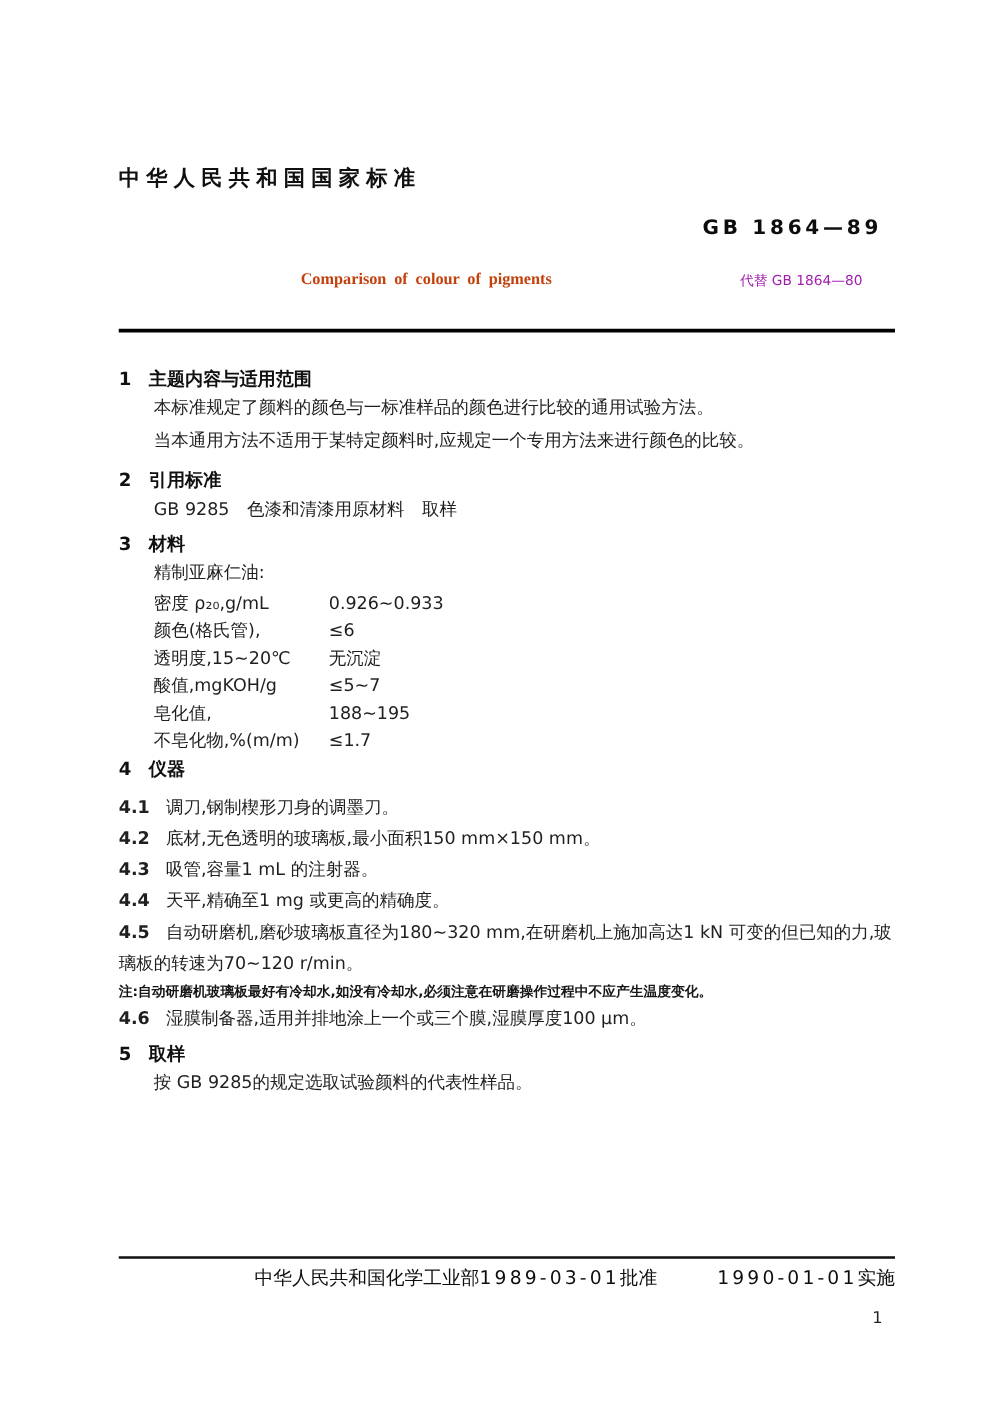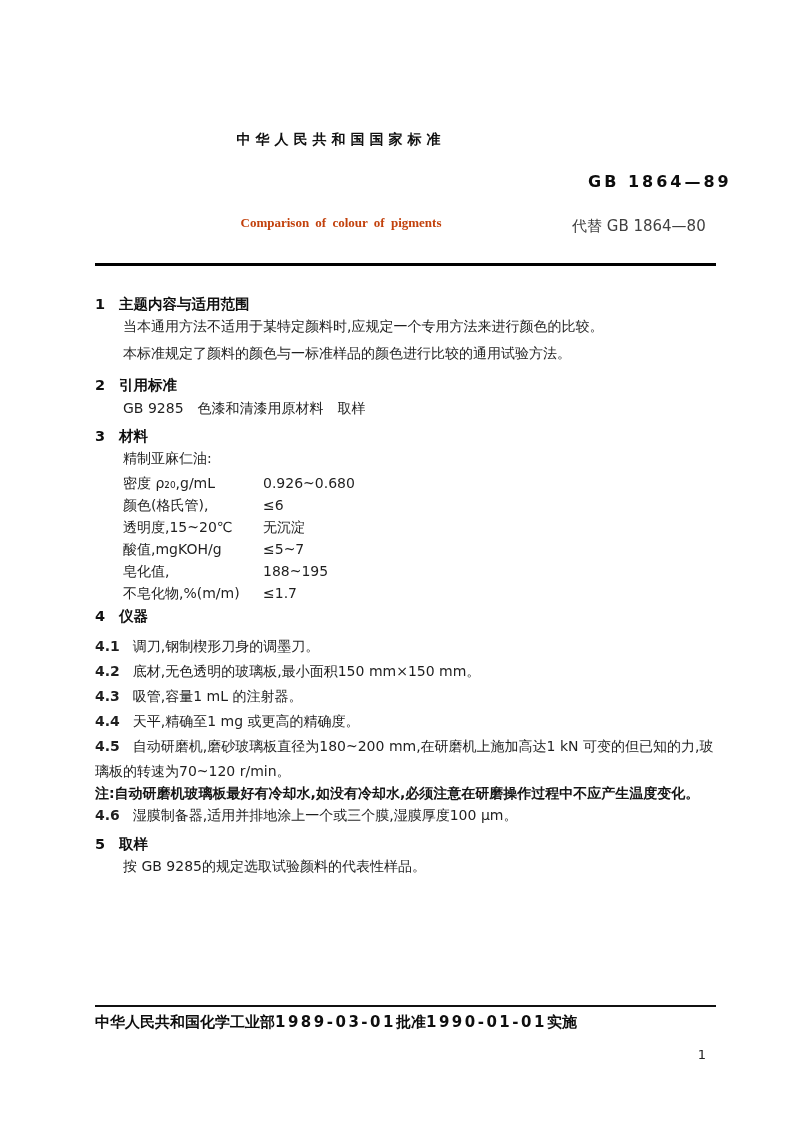--- a/index.html
+++ b/index.html
@@ -4,42 +4,42 @@
 <style>
   html,body { margin:0; padding:0; background:#ffffff; }
   .page {
     position:relative; width:794px; height:1123px; background:#ffffff;
     font-family:"DejaVu Sans","Liberation Sans",sans-serif;
     color:#1c1c1c; overflow:hidden;
   }
   
   .org-line {
     position:absolute; left:95px; top:131px; width:492px;
-    text-align:center; font-size:14px; font-weight:bold;
+    text-align:left; font-size:17px; font-weight:bold;
     letter-spacing:5px; color:#101010; white-space:nowrap;
   }
   .title-cn {
     position:absolute; left:95px; top:174px; width:492px;
     text-align:center; font-size:27px; font-weight:bold;
     letter-spacing:14px; text-indent:14px; color:#0d0d0d; white-space:nowrap;
   }
   .title-en {
     position:absolute; left:95px; top:215px; width:492px;
     text-align:center; font-size:13px; font-weight:bold;
     font-family:"Liberation Serif","DejaVu Serif",serif;
     word-spacing:3px; color:#c2410c;
   }
   .std-code {
-    position:absolute; left:588px; top:172px;
+    position:absolute; left:562px; top:172px;
     font-size:16px; font-weight:bold; letter-spacing:3px; color:#0d0d0d;
     white-space:nowrap;
   }
   .supersedes {
-    position:absolute; left:572px; top:217px;
-    font-size:15px; color:#404040; white-space:nowrap;
+    position:absolute; left:592px; top:217px;
+    font-size:11px; color:#a21caf; white-space:nowrap;
   }
   .head-rule {
     position:absolute; left:95px; top:263px; width:621px; height:3px;
     background:#000;
   }
   
   .content {
     position:absolute; left:95px; top:282px; width:622px;
     font-size:14px; color:#1f1f1f;
   }
@@ -58,32 +58,32 @@
   .mt10 { margin-top:10px; }
   .mt8  { margin-top:8px; }
   .props { margin:0 0 0 2em; }
   .prop-row { display:flex; line-height:22px; }
   .prop-label { width:140px; flex:0 0 140px; }
   .prop-value { flex:1; }
   .items { margin-top:8px; }
   .item { line-height:25px; }
   .item-no { font-weight:bold; margin-right:13px; }
   .note {
-    font-size:14px; line-height:19px; margin:0 0 0 26px;
+    font-size:11px; line-height:19px; margin:0 0 0 26px;
     font-weight:bold; color:#161616;
   }
   
   .foot-rule {
     position:absolute; left:95px; top:1005px; width:621px; height:2px;
     background:#111;
   }
   .footer-row {
     position:absolute; left:95px; top:1013px; width:621px;
-    display:flex; justify-content:flex-start;
-    font-size:15px; font-weight:bold; color:#0e0e0e; white-space:nowrap;
+    display:flex; justify-content:flex-end;
+    font-size:15px; font-weight:normal; color:#0e0e0e; white-space:nowrap;gap:48px;
   }
   .date { letter-spacing:2.5px; }
   .page-num {
     position:absolute; left:690px; top:1047px; width:24px;
     text-align:center; font-size:13px; color:#222;
   }
 </style>
 </head>
 <body>
 
@@ -95,39 +95,39 @@
   <div class="supersedes">代替 GB 1864—80</div>
   <div class="head-rule"></div>
 
   <div class="content">
 
 
     <div class="sec-head h1x">
       <span>1</span>
       <span>主题内容与适用范围</span>
     </div>
+    <p class="body-line mt12">本标准规定了颜料的颜色与一标准样品的颜色进行比较的通用试验方法。</p>
     <p class="body-line">当本通用方法不适用于某特定颜料时,应规定一个专用方法来进行颜色的比较。</p>
-    <p class="body-line mt12">本标准规定了颜料的颜色与一标准样品的颜色进行比较的通用试验方法。</p>
 
     <div class="sec-head h2x">
       <span>2</span>
       <span>引用标准</span>
     </div>
     <p class="body-line mt10">GB 9285　色漆和清漆用原材料　取样</p>
 
     <div class="sec-head h3x">
       <span>3</span>
       <span>材料</span>
     </div>
     <p class="body-line mt8">精制亚麻仁油:</p>
 
     <div class="props">
       <div class="prop-row">
         <span class="prop-label">密度 ρ₂₀,g/mL</span>
-        <span class="prop-value">0.926~0.680</span>
+        <span class="prop-value">0.926~0.933</span>
       </div>
       <div class="prop-row">
         <span class="prop-label">颜色(格氏管),</span>
         <span class="prop-value">≤6</span>
       </div>
       <div class="prop-row">
         <span class="prop-label">透明度,15~20℃</span>
         <span class="prop-value">无沉淀</span>
       </div>
       <div class="prop-row">
@@ -156,21 +156,21 @@
       <p class="item">
         <span class="item-no">4.2</span><span>底材,无色透明的玻璃板,最小面积150 mm×150 mm。</span>
       </p>
       <p class="item">
         <span class="item-no">4.3</span><span>吸管,容量1 mL 的注射器。</span>
       </p>
       <p class="item">
         <span class="item-no">4.4</span><span>天平,精确至1 mg 或更高的精确度。</span>
       </p>
       <p class="item">
-        <span class="item-no">4.5</span><span>自动研磨机,磨砂玻璃板直径为180~200 mm,在研磨机上施加高达1 kN 可变的但已知的力,玻璃板的转速为70~120 r/min。</span>
+        <span class="item-no">4.5</span><span>自动研磨机,磨砂玻璃板直径为180~320 mm,在研磨机上施加高达1 kN 可变的但已知的力,玻璃板的转速为70~120 r/min。</span>
       </p>
       <p class="note">注:自动研磨机玻璃板最好有冷却水,如没有冷却水,必须注意在研磨操作过程中不应产生温度变化。</p>
       <p class="item">
         <span class="item-no">4.6</span><span>湿膜制备器,适用并排地涂上一个或三个膜,湿膜厚度100 μm。</span>
       </p>
     </div>
 
     <div class="sec-head h5x">
       <span>5</span>
       <span>取样</span>

